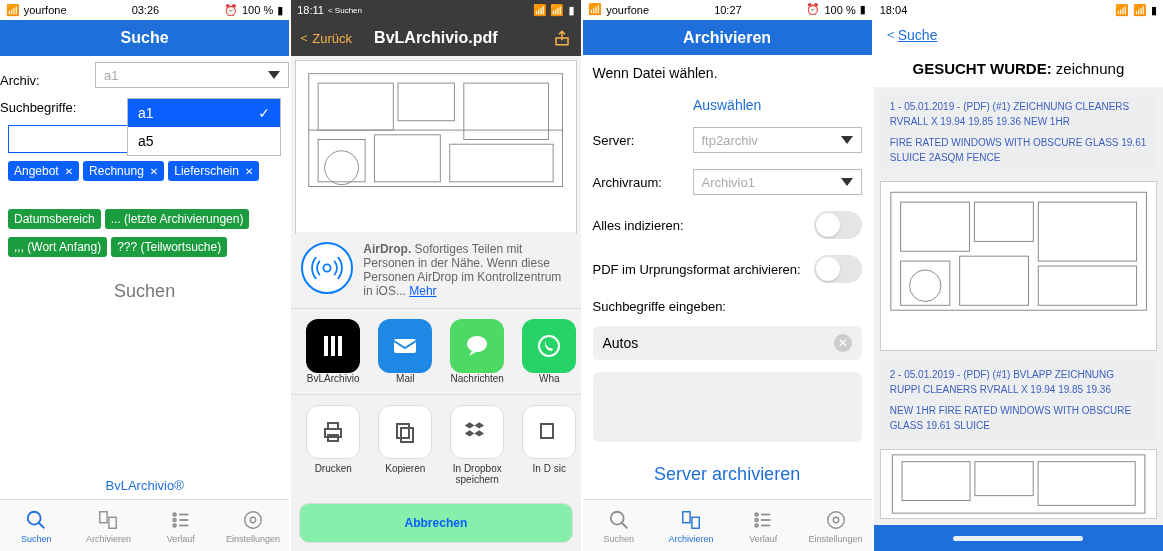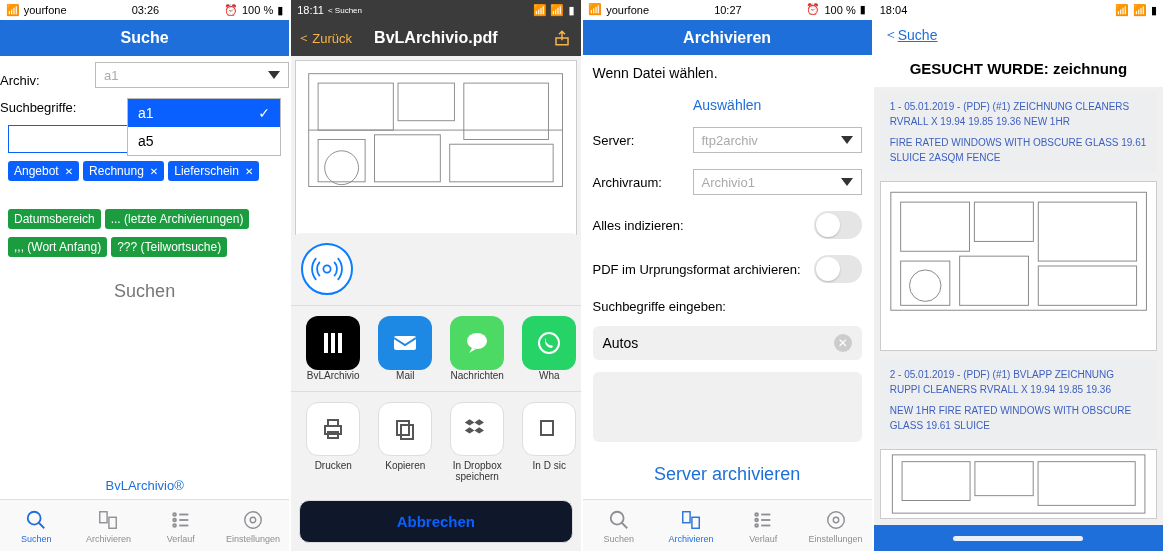--- a/index.html
+++ b/index.html
@@ -44,21 +44,21 @@
     .airdrop-sheet { position: absolute; bottom: 0; left: 0; right: 0; background: #f2f2f2; border-top-left-radius: 10px; border-top-right-radius: 10px; }
     .airdrop-row { display: flex; padding: 10px; border-bottom: 1px solid #ddd; gap: 10px; align-items: flex-start; }
     .airdrop-ico { width: 52px; height: 52px; border-radius: 50%; border: 2px solid #0a7cff; display: flex; align-items: center; justify-content: center; background:#fff;}
     .airdrop-txt { flex: 1; font-size: 12px; color: #666; }
     .share-grid { display: flex; padding: 10px 6px; gap: 0; overflow: hidden; }
     .share-item { width: 72px; display: flex; flex-direction: column; align-items: center; gap: 0; font-size: 10px; color: #333; flex-shrink: 0;}
     .share-ico { width: 54px; height: 54px; border-radius: 12px; background: #fff; display: flex; align-items: center; justify-content: center; }
     .action-grid { display: flex; padding: 10px 6px; border-top: 1px solid #ddd; overflow:hidden;}
     .action-item { width: 72px; display: flex; flex-direction: column; align-items: center; gap: 4px; font-size: 10px; color: #333; flex-shrink: 0;}
     .action-ico { width: 54px; height: 54px; border-radius: 12px; background: #fff; border: 1px solid #ddd; display: flex; align-items: center; justify-content: center; }
-    .cancel-btn { margin: 8px; background: #0f172a; border-radius: 10px; padding: 12px; text-align: center; color: #0a60ff; font-weight: 600; font-size: 15px; border:1px solid #ddd;}
+    .cancel-btn { margin: 8px; background: #86efac; border-radius: 10px; padding: 12px; text-align: center; color: #0a60ff; font-weight: 600; font-size: 12px; border:1px solid #ddd;}
 
     
     .form-row { display: flex; align-items: center; padding: 8px 10px; font-size: 13px; }
     .form-row .lbl { flex: 1; color: #000; }
     .toggle { width: 48px; height: 28px; border-radius: 14px; background: #e5e5e5; position: relative; }
     .toggle::after { content: ''; width: 24px; height: 24px; border-radius: 50%; background: #fff; position: absolute; top: 2px; left: 2px; box-shadow: 0 1px 2px rgba(0,0,0,.2); }
     .section-lbl { padding: 8px 10px; font-size: 13px; }
     .input-pill { margin: 4px 10px; padding: 8px 10px; background: #f0f0f0; border-radius: 6px; display: flex; justify-content: space-between; align-items: center; font-size: 14px; }
     .input-pill .clr { width: 18px; height: 18px; border-radius: 50%; background: #ccc; color: #fff; font-size: 12px; text-align: center; line-height: 18px; }
     .textarea { margin: 8px 10px; height: 70px; background: #f0f0f0; border-radius: 6px; }
@@ -224,20 +224,21 @@
   </div>
   <div class="airdrop-sheet">
     <div class="airdrop-row">
       <div class="airdrop-ico">
         <svg width="36" height="36" viewBox="0 0 40 40" fill="none" stroke="#0a7cff" stroke-width="2">
             <circle cx="20" cy="20" r="4"></circle>
             <path d="M12 28a12 12 0 0 1 0-16M28 12a12 12 0 0 1 0 16"></path>
             <path d="M8 32a18 18 0 0 1 0-24M32 8a18 18 0 0 1 0 24"></path>
           </svg>
       </div>
+      <div class="airdrop-txt"><b>AirDrop.</b><span> Sofortiges Teilen mit Personen in der Nähe. Wenn diese Personen AirDrop im Kontrollzentrum in iOS... </span><a style="color:#0a60ff;text-decoration:underline">Mehr</a></div>
     </div>
     <div class="share-grid">
       <div class="share-item">
           <div class="share-ico" style="background:#000">
             <svg width="30" height="30" fill="#fff">
               <rect x="6" y="5" width="4" height="20"></rect>
               <rect x="13" y="5" width="4" height="20"></rect>
               <rect x="20" y="5" width="4" height="20"></rect>
             </svg>
           </div>
@@ -412,21 +413,21 @@
         <span>18:04</span>
       </div>
     <span></span>
     <div class="right">
         <span>📶</span>
         <span>📶</span>
         <span>▮</span>
       </div>
   </div>
   <div class="sublink">＜<span style="text-decoration:underline">Suche</span></div>
-  <div class="s4-header"><span>GESUCHT WURDE: </span><span style="font-weight:bold">zeichnung</span></div>
+  <div class="s4-header"><span>GESUCHT WURDE: </span><span style="font-weight:normal">zeichnung</span></div>
   <div class="content" style="background:#f0f0f0;overflow:hidden">
     <div class="result">
       <div>1 - 05.01.2019 - (PDF) (#1) ZEICHNUNG CLEANERS RVRALL X 19.94 19.85 19.36 NEW 1HR</div>
       <div class="p2">FIRE RATED WINDOWS WITH OBSCURE GLASS 19.61 SLUICE 2ASQM FENCE</div>
     </div>
     <div class="plan-thumb">
       <svg viewBox="0 0 280 170" width="100%" height="100%" fill="none" stroke="#888" stroke-width="1">
         <rect x="10" y="10" width="260" height="120"></rect>
           <rect x="20" y="20" width="70" height="50"></rect>
           <rect x="95" y="20" width="60" height="40"></rect>

